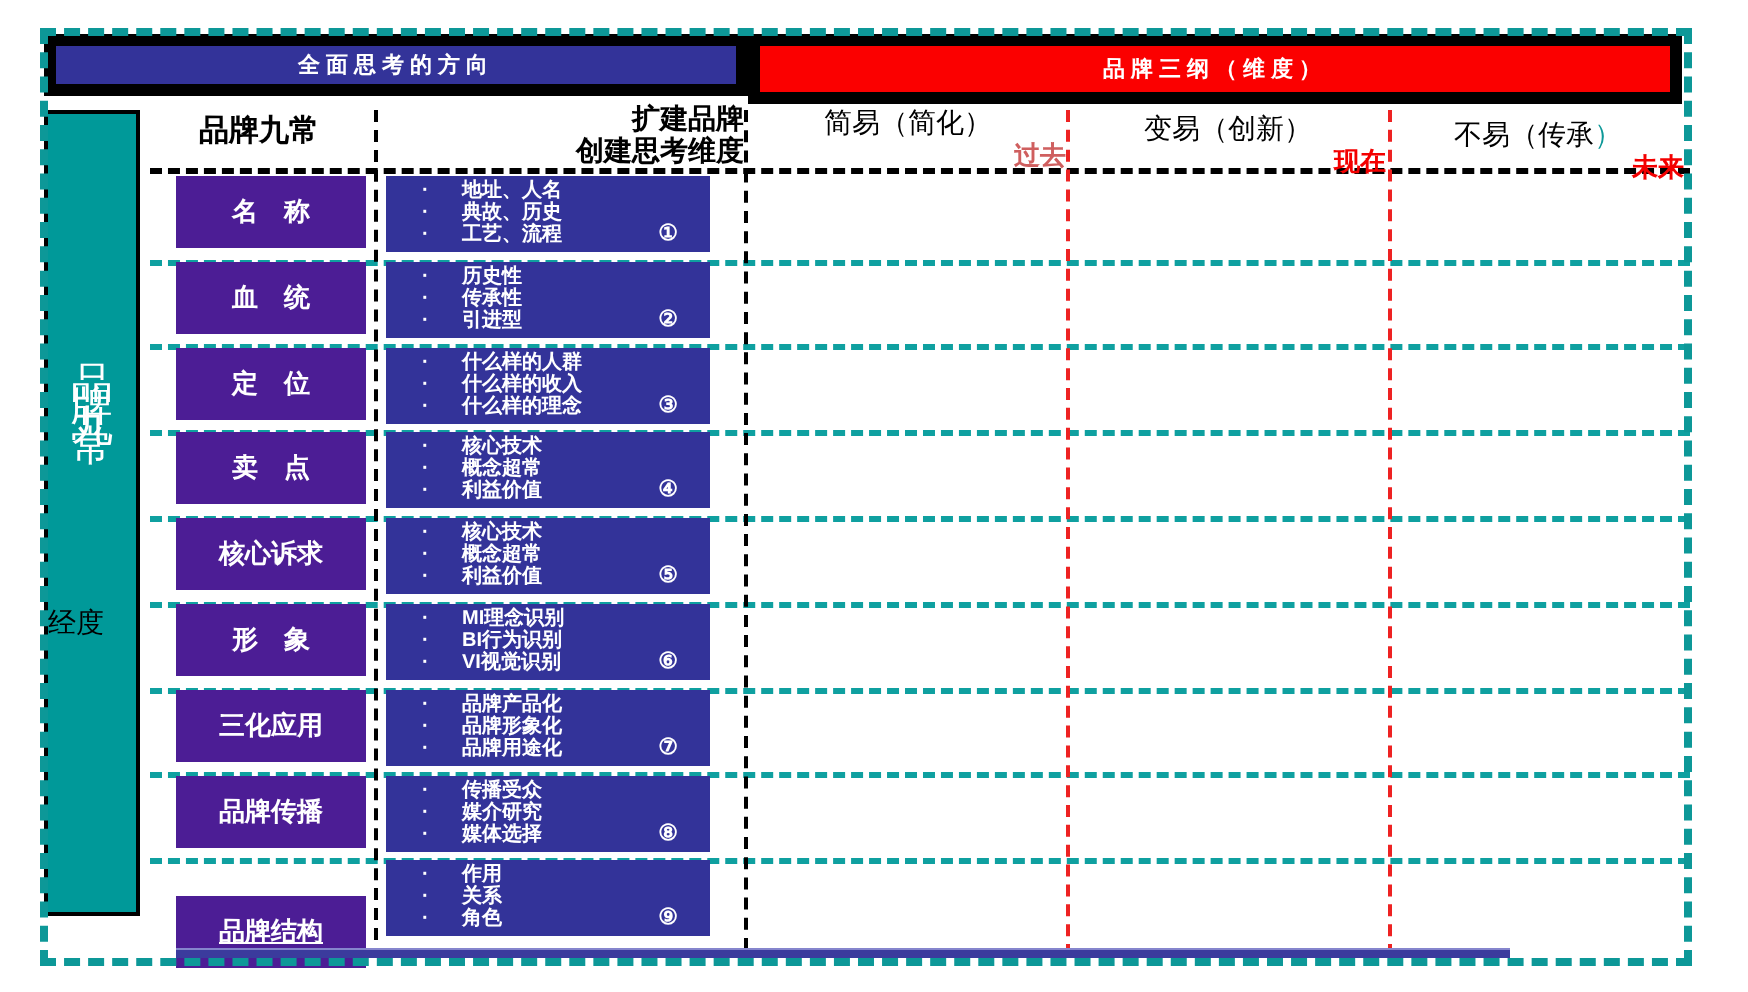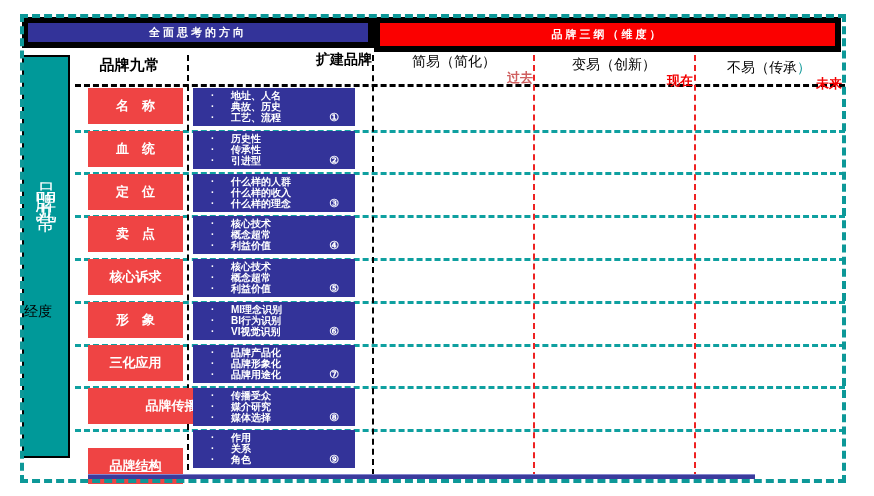--- a/index.html
+++ b/index.html
@@ -34,21 +34,21 @@
   #dim3{left:696px;top:59px;width:146px;}
   .h-dash-black{position:absolute;left:75px;top:84px;width:770px;height:0;
     border-top:3px dashed #000;z-index:1;}
   .v-dash{position:absolute;top:55px;width:0;z-index:1;}
   .v-black1{left:187px;height:415px;border-left:2px dashed #000;}
   .v-black2{left:372px;height:420px;border-left:2px dashed #000;}
   .v-red1{left:533px;height:423px;border-left:2px dashed #ee2222;}
   .v-red2{left:694px;height:423px;border-left:2px dashed #ee2222;}
   .row-sep{position:absolute;left:75px;width:770px;height:0;
     border-top:3px dashed #0fa0a0;z-index:0;}
-  .row-label{position:absolute;left:88px;width:95px;height:36px;background:#ef4444;
+  .row-label{position:absolute;left:88px;width:95px;height:36px;background:#4c1d95;
     color:#fff;font-weight:bold;font-size:13px;display:flex;align-items:center;
     justify-content:center;z-index:2;white-space:pre;}
   .bullet-box{position:absolute;left:193px;width:162px;height:38px;background:#333399;
     color:#fff;z-index:2;box-sizing:border-box;padding-top:2px;}
   .b-line{position:relative;display:flex;align-items:center;height:11px;
     font-size:10px;font-weight:bold;line-height:11px;white-space:nowrap;}
   .b-dot{margin-left:18px;width:6px;font-size:10px;}
   .b-txt{margin-left:14px;}
   .b-num{position:absolute;right:16px;font-size:11px;}
   .bottom-line{position:absolute;left:88px;top:474px;width:667px;height:4px;
@@ -65,20 +65,21 @@
   <div class="banner banner-red">品牌三纲（维度）</div>
 
   <div class="side-bar">
     <div class="side-title">品牌九常</div>
     <div class="side-axis">经度</div>
   </div>
 
   <div class="col1-header">品牌九常</div>
   <div class="col2-header">
     <div>扩建品牌</div>
+    <div>创建思考维度</div>
   </div>
 
   <div class="dim-header" id="dim1">
     <div class="dim-title"><span>简易（简化）</span><span class="paren-teal"></span></div>
     <div class="dim-time time-past">过去</div>
   </div>
   <div class="dim-header" id="dim2">
     <div class="dim-title"><span>变易（创新）</span><span class="paren-teal"></span></div>
     <div class="dim-time time-now">现在</div>
   </div>
@@ -199,21 +200,21 @@
         <div class="b-line">
           <span class="b-dot">·</span>
           <span class="b-txt">品牌形象化</span>
         </div>
         <div class="b-line">
           <span class="b-dot">·</span>
           <span class="b-txt">品牌用途化</span>
           <span class="b-num">⑦</span>
         </div>
       </div>
-      <div class="row-label" style="top: 388px; padding-left: 36px;">品牌传播</div>
+      <div class="row-label" style="top: 388px;">品牌传播</div>
       <div class="bullet-box" style="top: 388px;">
         <div class="b-line">
           <span class="b-dot">·</span>
           <span class="b-txt">传播受众</span>
         </div>
         <div class="b-line">
           <span class="b-dot">·</span>
           <span class="b-txt">媒介研究</span>
         </div>
         <div class="b-line">

